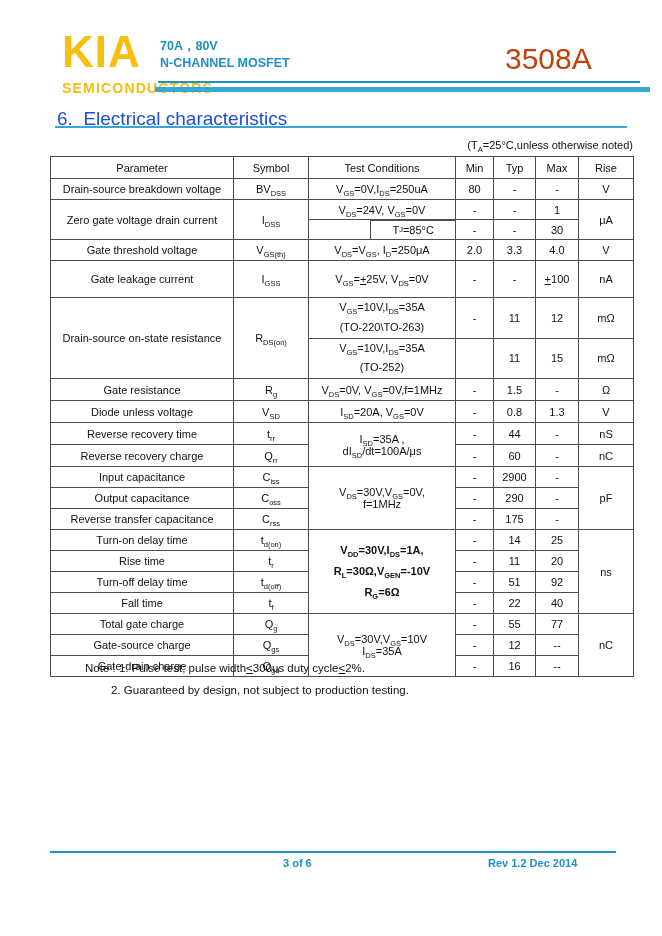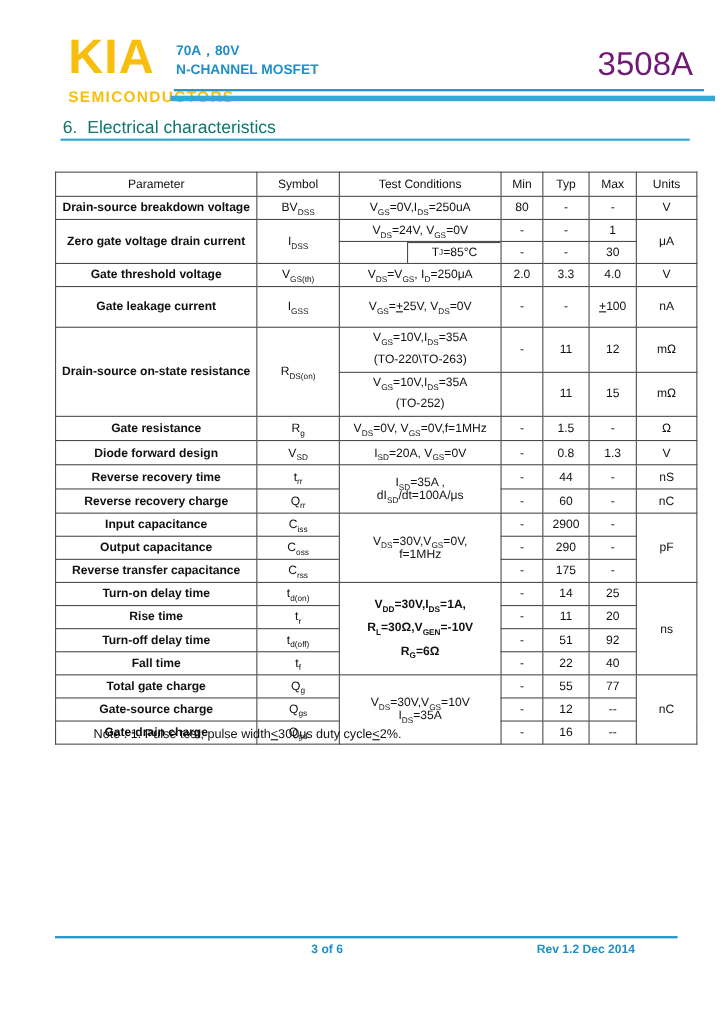--- a/index.html
+++ b/index.html
@@ -8,35 +8,35 @@
     font-family:"Liberation Sans","DejaVu Sans",sans-serif;color:#1a1a1a;
     overflow:hidden;margin:0 auto;
   }
   
   .logo{position:absolute;left:62px;top:30px;font-size:44px;font-weight:800;
     color:#F7BE0D;letter-spacing:1px;line-height:1;}
   .logo-sub{position:absolute;left:62px;top:80px;font-size:14px;font-weight:700;
     color:#F7BE0D;letter-spacing:1.2px;}
   .hdr-sub1{position:absolute;left:160px;top:38px;font-size:12.5px;font-weight:700;color:#1F8FC6;}
   .hdr-sub2{position:absolute;left:160px;top:56px;font-size:12.5px;font-weight:700;color:#1F8FC6;}
-  .part-no{position:absolute;left:505px;top:42px;width:125px;text-align:right;
-    font-size:30px;color:#701a75;}
+  .part-no{position:absolute;left:505px;top:42px;width:125px;text-align:left;
+    font-size:30px;color:#c2410c;}
   .hline-thin{position:absolute;left:158px;top:81px;width:482px;height:2px;background:#1F8FC6;}
   .hline-thick{position:absolute;left:155px;top:87px;width:495px;height:5px;background:#35A8D6;}
   
-  .sec-title{position:absolute;left:57px;top:108px;font-size:16px;color:#0f766e;}
+  .sec-title{position:absolute;left:57px;top:108px;font-size:19px;color:#1d4ed8;}
   .sec-underline{position:absolute;left:55px;top:126px;width:572px;height:2px;background:#35A8D6;}
   
   .ta-note{position:absolute;left:0;top:139px;width:633px;text-align:right;font-size:11px;color:#111;}
   
   table.spec{position:absolute;left:50px;top:156px;width:583px;border-collapse:collapse;
     font-size:11px;color:#111;table-layout:fixed;}
   table.spec td{border:1px solid #4d4d4d;text-align:center;vertical-align:middle;
     padding:0 2px;overflow:hidden;}
-  td.param{text-align:left;padding-left:6px;font-weight:bold;}
+  td.param{text-align:left;padding-left:6px;}
   td.cond-left{text-align:left;padding-left:10px;line-height:1.8;}
   td.cond-sw{text-align:left;padding-left:8px;line-height:1.9;font-weight:bold;}
   sub{font-size:7.5px;line-height:0;}
   u{text-decoration:underline;}
   
   td.no-bb{border-bottom:none;}
   td.subcell{border-top:none;padding:0;position:relative;}
   .subcell-inner{position:absolute;left:42%;right:0;top:0;bottom:0;
     border-top:1px solid #4d4d4d;border-left:1px solid #4d4d4d;
     display:flex;align-items:center;justify-content:center;}
@@ -57,40 +57,41 @@
   <div class="logo-sub">SEMICONDUCTORS</div>
   <div class="hdr-sub1">70A，80V</div>
   <div class="hdr-sub2">N-CHANNEL MOSFET</div>
   <div class="part-no">3508A</div>
   <div class="hline-thin"></div>
   <div class="hline-thick"></div>
 
   <div class="sec-title">6.&nbsp; Electrical characteristics</div>
   <div class="sec-underline"></div>
 
+  <div class="ta-note">(T<sub>A</sub>=25°C,unless otherwise noted)</div>
 
   <table class="spec">
     <colgroup>
       <col style="width:183px">
         <col style="width:75px">
         <col style="width:147px">
       <col style="width:38px">
         <col style="width:42px">
         <col style="width:43px">
         <col style="width:55px">
     </colgroup>
     <tbody>
         <tr style="height:22px">
       <td>Parameter</td>
       <td>Symbol</td>
       <td>Test Conditions</td>
       <td>Min</td>
       <td>Typ</td>
       <td>Max</td>
-      <td>Units</td>
+      <td>Rise</td>
     </tr>
 
     <tr style="height:21px">
       <td class="param">Drain-source breakdown voltage</td>
       <td>BV<sub>DSS</sub></td>
       <td>V<sub>GS</sub>=0V,I<sub>DS</sub>=250uA</td>
       <td>80</td>
       <td>-</td>
       <td>-</td>
       <td>V</td>
@@ -155,21 +156,21 @@
       <td class="param">Gate resistance</td>
       <td>R<sub>g</sub></td>
       <td>V<sub>DS</sub>=0V, V<sub>GS</sub>=0V,f=1MHz</td>
       <td>-</td>
       <td>1.5</td>
       <td>-</td>
       <td>Ω</td>
     </tr>
 
     <tr style="height:22px">
-      <td class="param">Diode forward design</td>
+      <td class="param">Diode unless voltage</td>
       <td>V<sub>SD</sub></td>
       <td>I<sub>SD</sub>=20A, V<sub>GS</sub>=0V</td>
       <td>-</td>
       <td>0.8</td>
       <td>1.3</td>
       <td>V</td>
     </tr>
 
     <tr style="height:22px">
       <td class="param">Reverse recovery time</td>
@@ -264,18 +265,19 @@
       <td class="param">Gate-drain charge</td>
       <td>Q<sub>gd</sub></td>
       <td>-</td>
       <td>16</td>
       <td>--</td>
     </tr>
   </tbody>
     </table>
 
   <div class="note1">Note : 1. Pulse test; pulse width<u>&lt;</u>300us duty cycle<u>&lt;</u>2%.</div>
+  <div class="note2">2. Guaranteed by design, not subject to production testing.</div>
 
   <div class="footer-line"></div>
   <div class="footer-page">3 of 6</div>
   <div class="footer-rev">Rev 1.2 Dec 2014</div>
 
 </div>
 
 </body></html>

